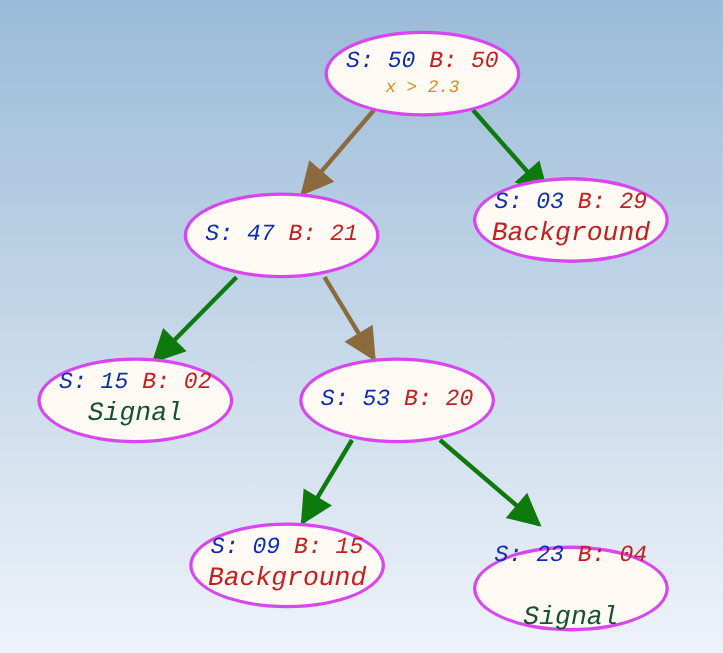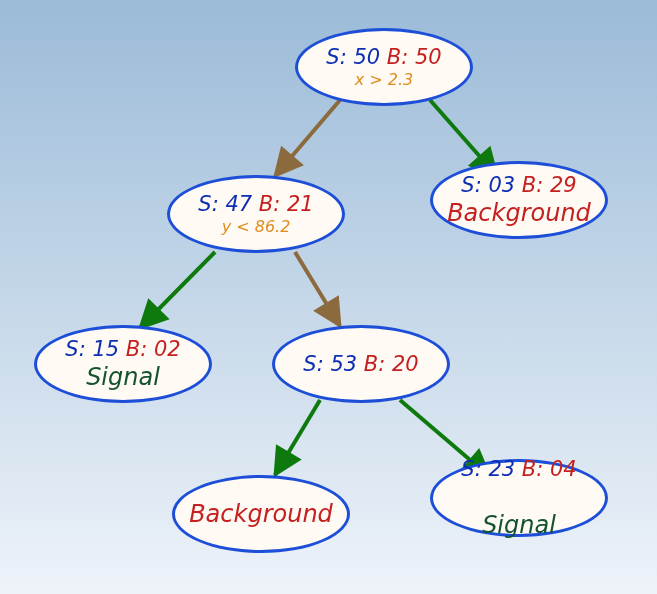--- a/index.html
+++ b/index.html
@@ -12,30 +12,31 @@
     font-style: italic;
     overflow: hidden;
   }
   .tree {
     position: relative;
     width: 657px;
     height: 594px;
   }
   .node {
     position: absolute;
-    border: 3px solid #1d4ed8;
+    border: 3px solid #d946ef;
     border-radius: 50%;
     background: #fffaf3;
     display: flex;
     flex-direction: column;
     align-items: center;
     justify-content: center;
     line-height: 1.25;
     text-align: center;
     box-sizing: border-box;
+    font-family: Liberation Mono, monospace;
   }
   .node.leaf .classline {
     font-size: 24px;
   }
   .sb { font-size: 21px; }
   .cond { font-size: 16px; color: #de8d1e; }
   .bgclass { color: #c52020; font-size: 18px; }
   .sigclass { color: #14532d; font-size: 22px; }
   .slab { color: #0b2eb2; }
   .blab { color: #c52020; }
@@ -78,21 +79,20 @@
     <div class="sb">
       <span class="slab">S: </span><span class="slab">50</span><span class="blab"> B: </span><span class="blab">50</span>
     </div>
     <div class="cond">x &gt; 2.3</div>
   </div>
 
   <div class="node" style="left:167px; top:175px; width:178px; height:78px;">
     <div class="sb">
       <span class="slab">S: </span><span class="slab">47</span><span class="blab"> B: </span><span class="blab">21</span>
     </div>
-    <div class="cond">y &lt; 86.2</div>
   </div>
 
   <div class="node leaf" style="left:430px; top:161px; width:178px; height:78px;">
     <div class="sb">
       <span class="slab">S: </span><span class="slab">03</span><span class="blab"> B: </span><span class="blab">29</span>
     </div>
     <div class="classline bgclass">Background</div>
   </div>
 
   <div class="node leaf" style="left:34px; top:325px; width:178px; height:78px;">
@@ -102,23 +102,26 @@
     <div class="classline sigclass">Signal</div>
   </div>
 
   <div class="node" style="left:272px; top:325px; width:178px; height:78px;">
     <div class="sb">
       <span class="slab">S: </span><span class="slab">53</span><span class="blab"> B: </span><span class="blab">20</span>
     </div>
   </div>
 
   <div class="node leaf" style="left:172px; top:475px; width:178px; height:78px;">
+    <div class="sb">
+      <span class="slab">S: </span><span class="slab">09</span><span class="blab"> B: </span><span class="blab">15</span>
+    </div>
     <div class="classline bgclass">Background</div>
   </div>
 
-  <div class="node leaf" style="left:430px; top:459px; width:178px; height:78px;gap:28px;">
+  <div class="node leaf" style="left:430px; top:496px; width:178px; height:78px;gap:28px;">
     <div class="sb">
       <span class="slab">S: </span><span class="slab">23</span><span class="blab"> B: </span><span class="blab">04</span>
     </div>
     <div class="classline sigclass">Signal</div>
   </div>
 
 </div>
 
 </body></html>

